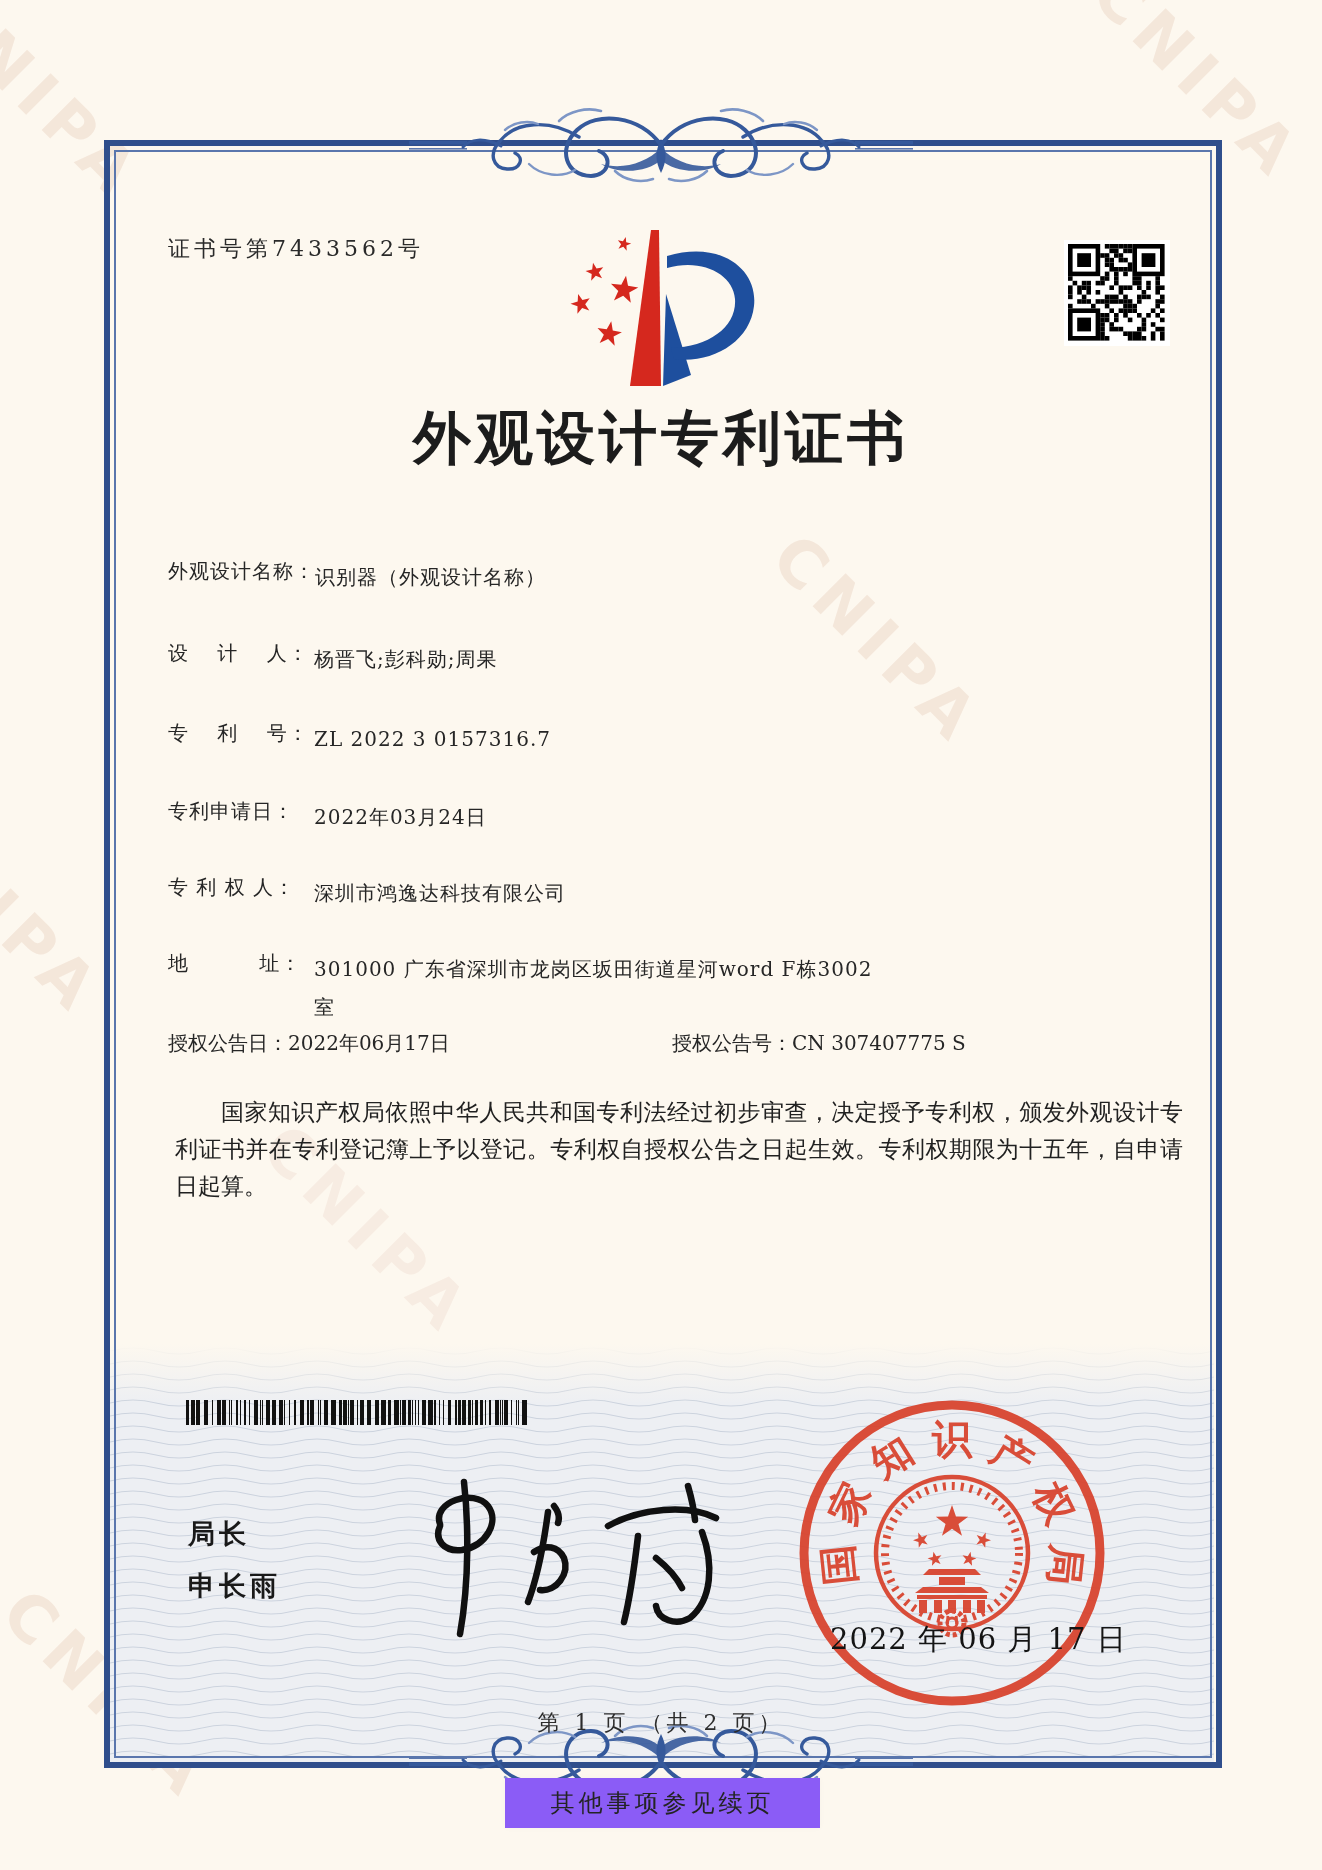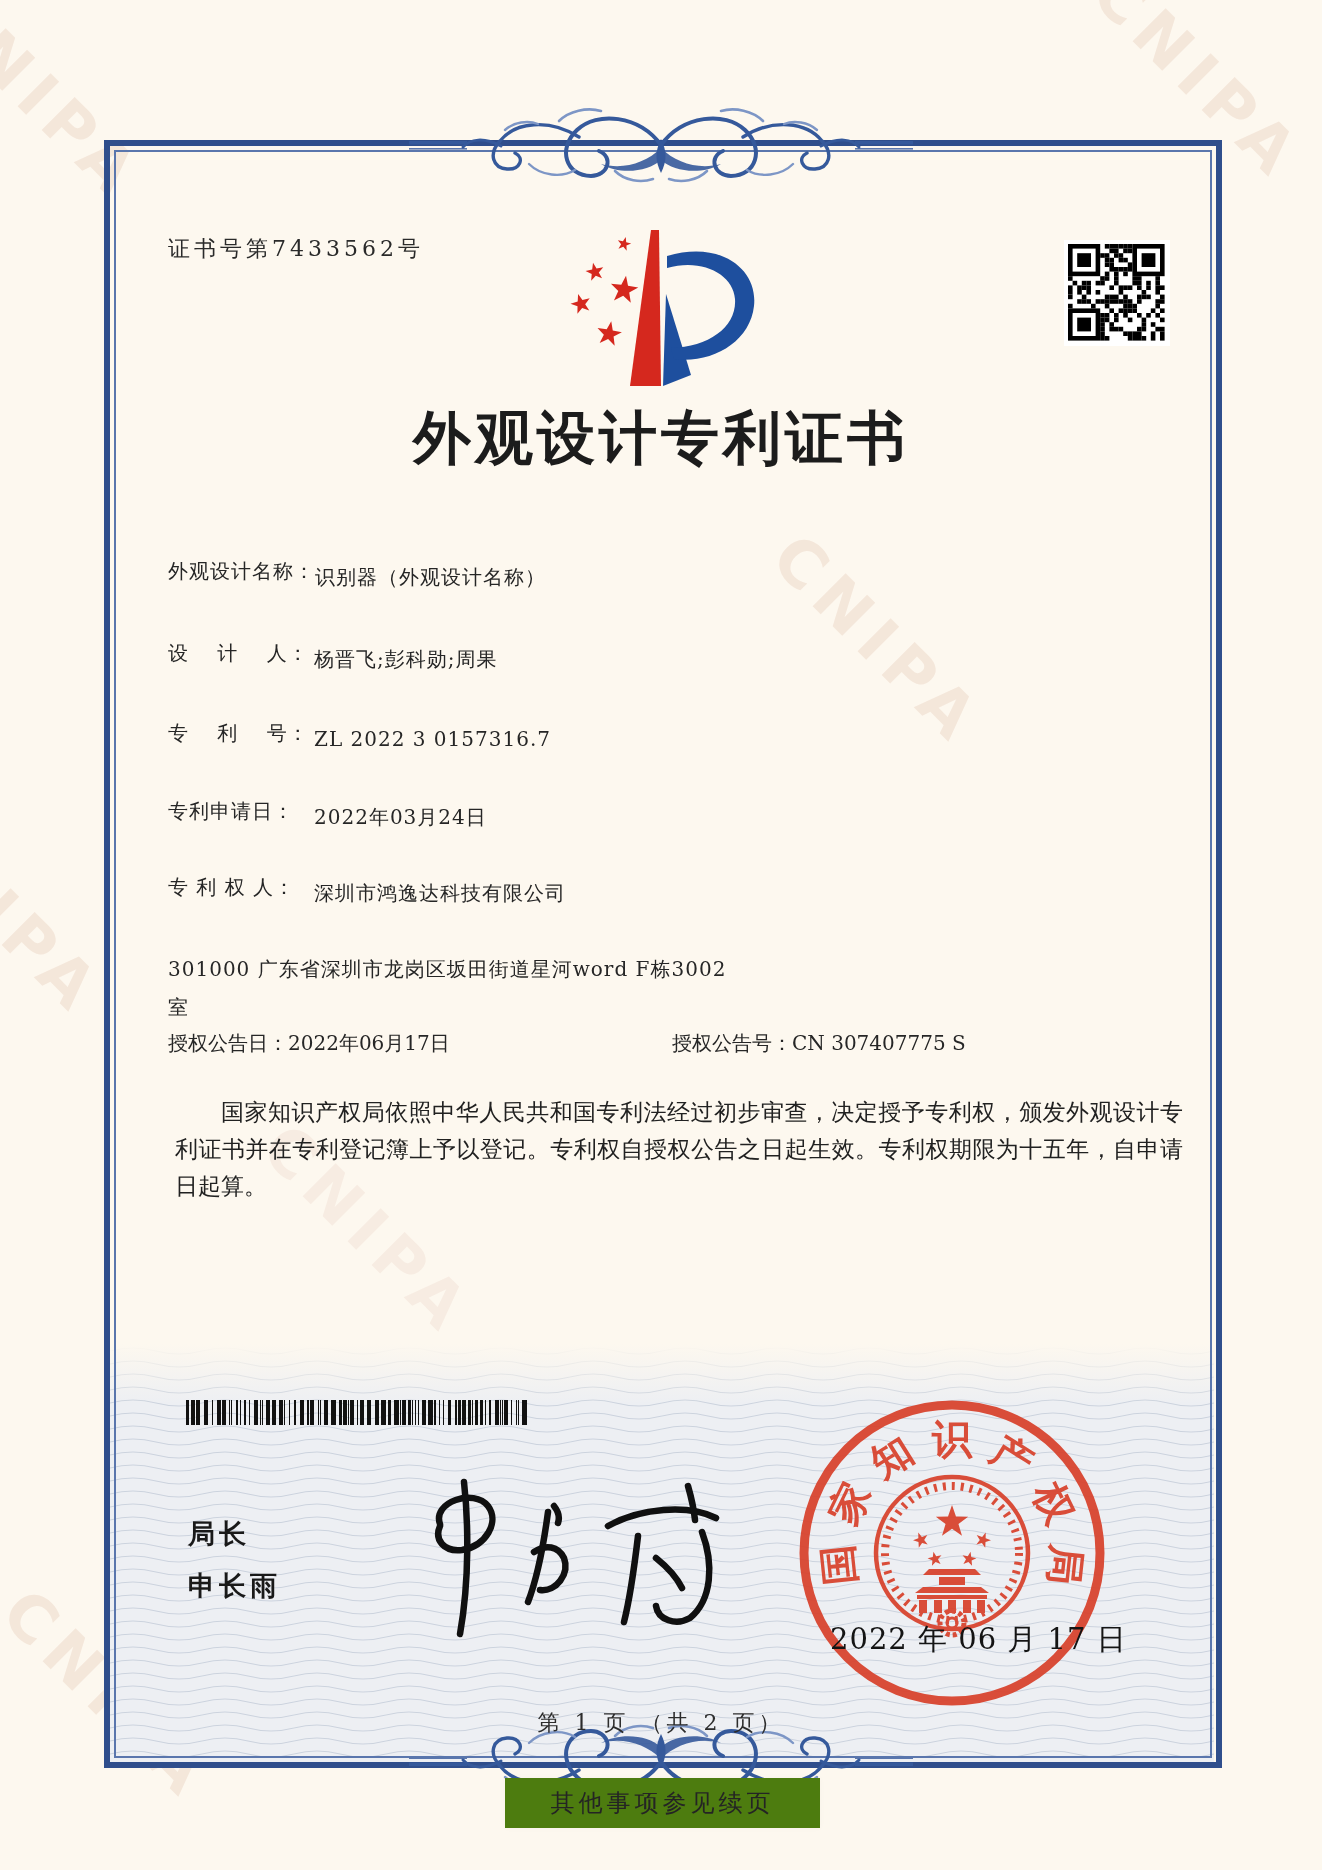--- a/index.html
+++ b/index.html
@@ -43,21 +43,21 @@
   .sig-name{position:absolute;left:188px;top:1568px;font-family:"DejaVu Sans","Liberation Sans",sans-serif;
             font-weight:bold;font-size:27px;letter-spacing:4px;color:#191919;z-index:3;}
   .signature{position:absolute;left:388px;top:1478px;z-index:4;}
   
   .seal{position:absolute;left:795px;top:1396px;z-index:3;}
   .seal-date{position:absolute;left:830px;top:1620px;font-size:29px;letter-spacing:1px;
              color:#141414;z-index:5;white-space:nowrap;}
   
   .pagenum{position:absolute;left:0;top:1708px;width:1322px;text-align:center;
            font-size:22px;letter-spacing:4px;color:#2c2c2c;z-index:4;}
-  .noteband{position:absolute;left:505px;top:1778px;width:315px;height:50px;background:#4d7c0f;
+  .noteband{position:absolute;left:505px;top:1778px;width:315px;height:50px;background:#8b5cf6;
             z-index:5;display:flex;align-items:center;justify-content:center;
             box-shadow:0 0 6px rgba(0,0,0,0.03);}
   .notetext{font-size:24px;letter-spacing:4px;color:#242424;}
   .ornament{position:absolute;z-index:2;}
 </style>
 </head>
 <body>
 
 <div class="wm" style="left:-30px;top:-25px;">CNIPA</div>
 <div class="wm" style="left:1130px;top:-45px;">CNIPA</div>
@@ -299,20 +299,21 @@
 </div>
 <div class="fieldrow" style="top:798px;">
   <span class="flabel">专利申请日：</span>
   <span class="fvalue">2022年03月24日</span>
 </div>
 <div class="fieldrow" style="top:874px;">
   <span class="flabel">专 利 权 人：</span>
   <span class="fvalue">深圳市鸿逸达科技有限公司</span>
 </div>
 <div class="fieldrow" style="top:950px;">
+  <span class="flabel">地　　　 址：</span>
   <span class="fvalue">301000 广东省深圳市龙岗区坂田街道星河word F栋3002
 室</span>
 </div>
 
 <div class="grantrow">
   <span>授权公告日：</span><span>2022年06月17日</span>
   <span class="grant-no"><span>授权公告号：</span><span>CN 307407775 S</span></span>
 </div>
 
 <div class="bodytext">

